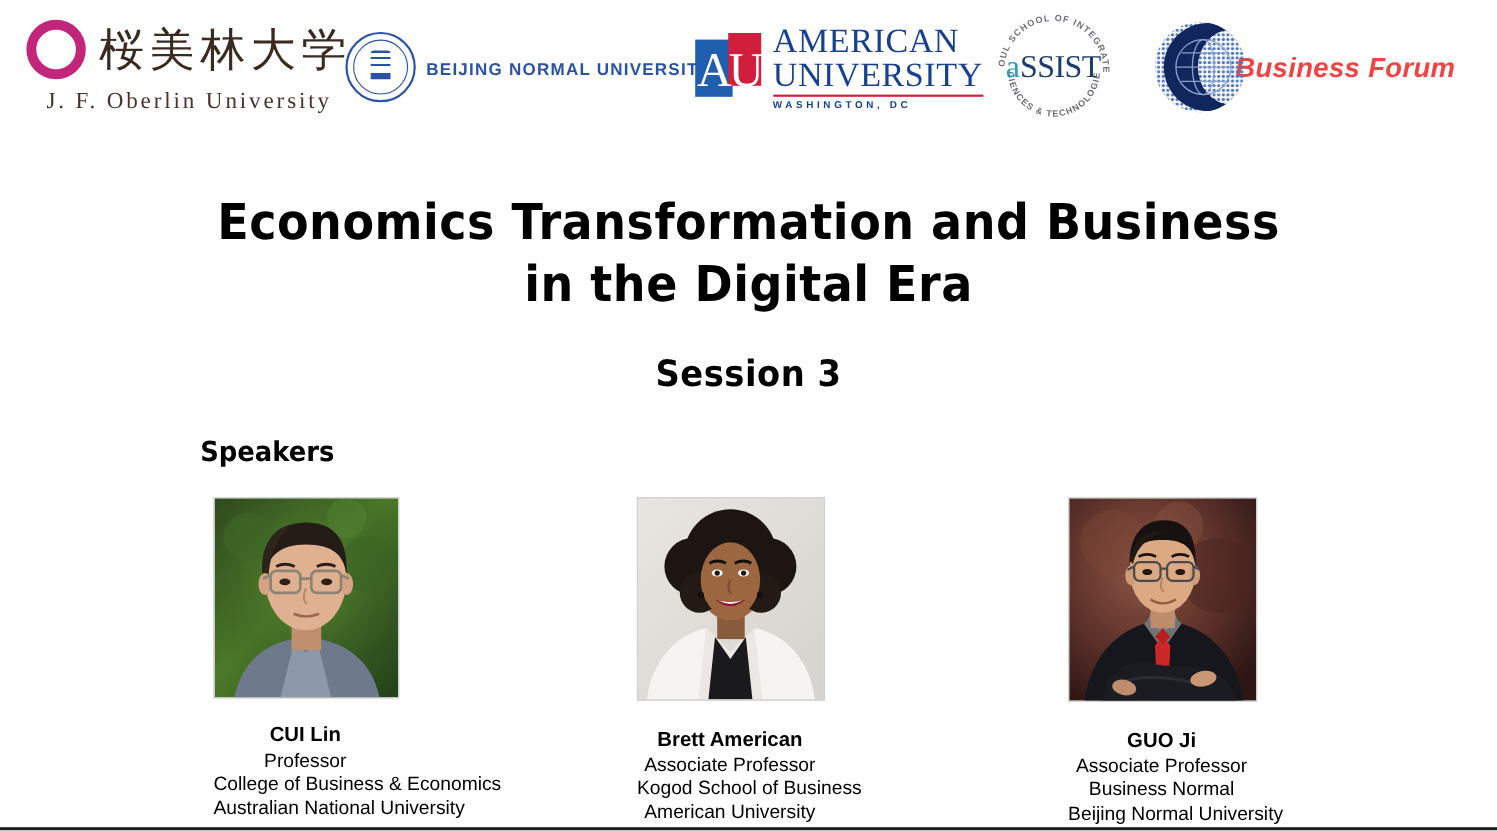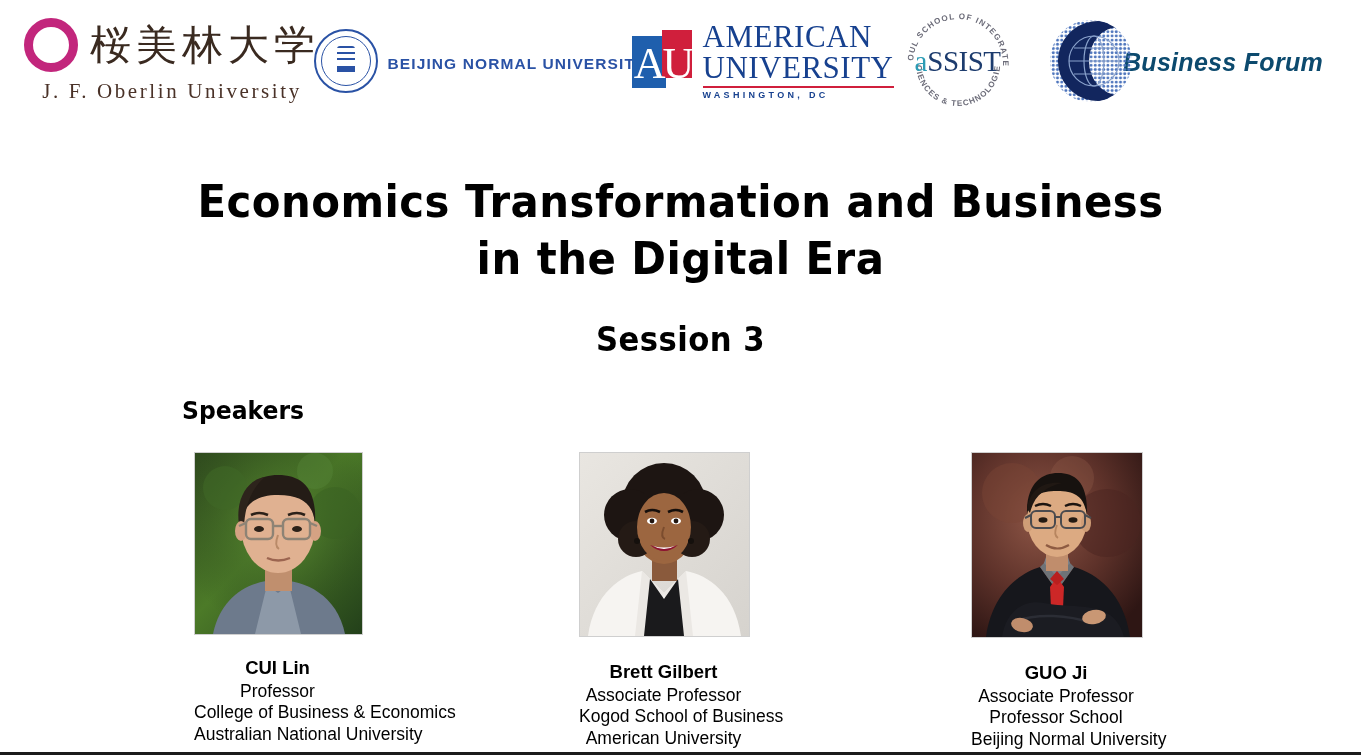--- a/index.html
+++ b/index.html
@@ -210,21 +210,21 @@
     color: #12265e;
     letter-spacing: -0.5px;
     line-height: 0.95;
     white-space: nowrap;
   }
   .cap-sub {
     font-family: "Liberation Sans", sans-serif;
     font-size: 25px;
     font-weight: bold;
     font-style: italic;
-    color: #0c4a6e;
+    color: #ef4444;
     letter-spacing: 0.3px;
     line-height: 1;
     margin-top: 2px;
     white-space: nowrap;
   }
 
   
   .main-title {
     position: absolute;
     left: 0;
@@ -508,21 +508,21 @@
         <path d="M 84,74 Q 80,84 85,86" stroke="#7b4c2e" stroke-width="2" fill="none"></path>
 
         <path d="M 70,92 Q 84,104 98,92 Q 84,98 70,92 Z" fill="#8c1230"></path>
         <path d="M 73,93 Q 84,99 95,93 Q 84,96 73,93 Z" fill="#ffffff"></path>
 
         <circle cx="57" cy="88" r="3" fill="#15100d"></circle>
         <circle cx="111" cy="88" r="3" fill="#15100d"></circle>
       </svg>
     </div>
     <div class="caption">
-      <span class="nm">Brett Gilbert</span>
+      <span class="nm">Brett American</span>
       <span class="ln">Associate Professor</span>
       <span class="ln">Kogod School of Business</span>
       <span class="ln">American University</span>
     </div>
   </div>
 
   <div class="speaker sp3">
     <div class="photo">
       <svg viewBox="0 0 170 184" preserveAspectRatio="none">
         <defs>
@@ -576,18 +576,18 @@
         <path d="M 93,53 Q 101,49 109,53" stroke="#1b1410" stroke-width="2.4" fill="none"></path>
 
         <path d="M 85,72 Q 81,82 86,85" stroke="#b7855f" stroke-width="1.8" fill="none"></path>
 
         <path d="M 74,92 Q 85,99 97,92" stroke="#8e5b42" stroke-width="2.2" fill="none"></path>
       </svg>
     </div>
     <div class="caption">
       <span class="nm">GUO Ji</span>
       <span class="ln">Associate Professor</span>
-      <span class="ln">Professor School</span>
+      <span class="ln">Business Normal</span>
       <span class="ln">Beijing Normal University</span>
     </div>
   </div>
 
 </div>
 
 </body></html>

